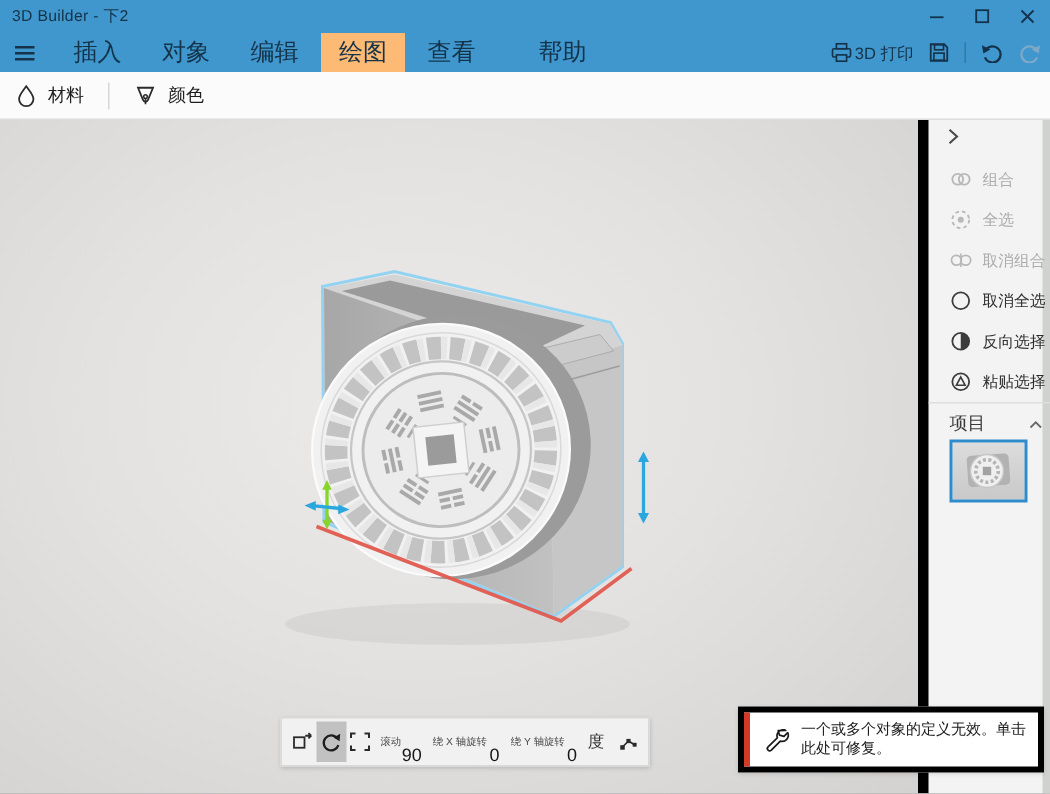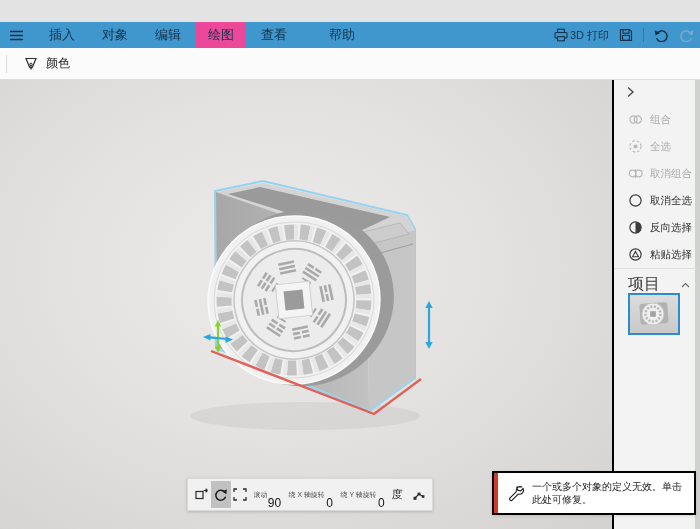--- a/index.html
+++ b/index.html
@@ -12,69 +12,89 @@
   
   .titlebar{position:absolute;left:0;top:0;width:700px;height:22px;background:#3f97cd;display:flex;align-items:center;}
   .titlebar .title{font-size:10.5px;color:#14334a;padding-left:8px;letter-spacing:.2px;}
   .win-controls{position:absolute;right:0;top:0;height:22px;display:flex;}
   .win-btn{width:30px;height:22px;display:flex;align-items:center;justify-content:center;}
   .win-btn svg{display:block;}
   
   .menubar{position:absolute;left:0;top:22px;width:700px;height:26px;background:#3f97cd;display:flex;align-items:stretch;}
   .hamburger{width:34px;display:flex;align-items:center;justify-content:center;}
   .menubar nav{display:flex;align-items:stretch;}
-  .menu-item{display:flex;align-items:center;padding:0 12px;font-size:13px;color:#14334a;margin-left:3px;cursor:default;}
-  .menu-item.active{background:#ec4899;}
+  .menu-item{display:flex;align-items:center;padding:0 12px;font-size:16px;color:#14334a;margin-left:3px;cursor:default;}
+  .menu-item.active{background:#fdba74;}
   .menu-item.gap{margin-left:18px;}
   .menu-actions{position:absolute;right:6px;top:22px;height:26px;display:flex;align-items:center;gap:10px;}
   .ma-btn{display:flex;align-items:center;gap:1px;color:#14334a;font-size:11px;}
   .ma-sep{width:1px;height:14px;background:#2e7aa8;}
   
   .ribbon{position:absolute;left:0;top:48px;width:700px;height:32px;background:#fbfbfb;border-bottom:1px solid #ddd;display:flex;align-items:center;font-size:12px;color:#1f1f1f;}
   .rb-item{display:flex;align-items:center;gap:7px;padding:0 10px;height:100%;}
   .rb-sep{width:1px;height:18px;background:#d8d8d8;margin:0 6px;}
   
   .workspace{position:absolute;left:0;top:80px;width:700px;height:449px;}
   .viewport{position:absolute;left:0;top:0;width:612px;height:449px;
     background:radial-gradient(ellipse at 45% 42%, #ecebea 0%, #e3e2e1 45%, #d3d2d1 100%);}
   .viewport svg{display:block;}
   
-  .panel{position:absolute;right:0;top:0;width:88px;height:449px;background:#f3f3f3;border-left:2px solid #000000;}
+  .panel{position:absolute;right:0;top:0;width:88px;height:449px;background:#f3f3f3;border-left:7px solid #000000;}
   .panel-scroll{position:absolute;right:0;top:0;width:5px;height:449px;background:#cfd2cf;}
   .panel-collapse{position:absolute;left:12px;top:4px;}
   .side-actions{position:absolute;left:0;top:26px;width:100%;}
   .side-item{display:flex;align-items:center;gap:7px;height:27px;padding-left:14px;font-size:10.5px;color:#2e2e2e;cursor:default;}
   .side-item svg{flex:0 0 auto;}
   .side-item .stroke{stroke:#3c3c3c;}
   .side-item .fillc{fill:#3c3c3c;}
   .side-item.disabled{color:#acacac;}
   .side-item.disabled .stroke{stroke:#b8b8b8;}
   .side-item.disabled .fillc{fill:#b8b8b8;}
   .panel-sep{position:absolute;left:0;top:188px;width:83px;height:1px;background:#dedede;}
-  .project-head{position:absolute;left:14px;top:194px;width:62px;display:flex;align-items:center;justify-content:space-between;font-size:16px;color:#3a3a3a;}
+  .project-head{position:absolute;left:14px;top:194px;width:62px;display:flex;align-items:center;justify-content:space-between;font-size:12px;color:#3a3a3a;}
   .thumb{position:absolute;left:14px;top:213px;width:52px;height:42px;border:2px solid #2f8ccc;background:linear-gradient(180deg,#dcdcdc,#c9c9c9);display:flex;align-items:center;justify-content:center;}
   
   .ttoolbar{position:absolute;left:187px;top:398px;width:246px;height:33px;background:#f1f1f1;border:1px solid #d9d9d9;box-shadow:0 1px 3px rgba(0,0,0,.18);display:flex;align-items:center;padding:0 4px;}
   .tb-btn{width:28px;height:27px;display:flex;align-items:center;justify-content:center;}
   .tb-btn.selected{background:#c1c1c1;}
   .tb-field{display:flex;flex-direction:row;align-items:center;justify-content:center;line-height:1;margin:0 3px;}
   .tb-field .lb{font-size:7.5px;color:#4a4a4a;white-space:nowrap;transform:scale(.92);}
   .tb-field .val{font-size:12px;color:#161616;margin-top:16px;}
   .tb-unit{font-size:11px;color:#333;margin:0 6px 0 4px;}
   
-  .toast{position:absolute;left:492px;top:391px;width:204px;height:44px;background:#fff;border:2px solid #000000;box-shadow:0 1px 3px rgba(0,0,0,.12);display:flex;align-items:center;cursor:pointer;}
+  .toast{position:absolute;left:492px;top:391px;width:204px;height:44px;background:#fff;border:4px solid #000000;box-shadow:0 1px 3px rgba(0,0,0,.12);display:flex;align-items:center;cursor:pointer;}
   .toast .bar{width:4px;height:100%;background:#d13a28;flex:0 0 auto;}
   .toast .t-icon{margin:0 7px 0 9px;flex:0 0 auto;}
   .toast .msg{font-size:10px;color:#1a1a1a;line-height:1.35;padding-right:6px;}
 </style>
 </head>
 <body>
 
 <div class="window">
 
+  <div class="titlebar">
+    <span class="title">3D Builder - 下2</span>
+    <div class="win-controls">
+      <div class="win-btn">
+        <svg width="10" height="10">
+            <line x1="0" y1="5.5" x2="9" y2="5.5" stroke="#14334a" stroke-width="1.2"></line>
+          </svg>
+      </div>
+      <div class="win-btn">
+        <svg width="10" height="10">
+            <rect x="0.8" y="0.8" width="8" height="8" fill="none" stroke="#14334a" stroke-width="1.2"></rect>
+          </svg>
+      </div>
+      <div class="win-btn">
+        <svg width="10" height="10">
+            <path d="M1 1 L9 9 M9 1 L1 9" stroke="#14334a" stroke-width="1.2"></path>
+          </svg>
+      </div>
+    </div>
+  </div>
 
   <div class="menubar">
     <div class="hamburger">
       <svg width="14" height="11">
         <path d="M0 1.5h13M0 5.5h13M0 9.5h13" stroke="#14334a" stroke-width="1.6"></path>
       </svg>
     </div>
     <nav>
       <div class="menu-item">插入</div>
       <div class="menu-item">对象</div>
@@ -109,20 +129,26 @@
     </div>
     <div class="ma-btn">
       <svg width="15" height="14">
         <path d="M11.8 5.2 A5.4 5.4 0 1 0 12.4 10.2" fill="none" stroke="#7fa9c8" stroke-width="1.5"></path>
         <polygon points="14.4,2.2 13.4,7.6 8.8,5.0" fill="#7fa9c8"></polygon>
       </svg>
     </div>
   </div>
 
   <div class="ribbon">
+    <div class="rb-item">
+      <svg width="15" height="16">
+        <path d="M7.5 1.5 C10 5 12.3 7.4 12.3 10 a4.8 4.8 0 1 1 -9.6 0 C2.7 7.4 5 5 7.5 1.5 z" fill="none" stroke="#2b2b2b" stroke-width="1.2"></path>
+      </svg>
+      <span>材料</span>
+    </div>
     <div class="rb-sep"></div>
     <div class="rb-item">
       <svg width="16" height="15">
         <path d="M3 2.5 h10 l-3.4 8.2 a1.7 1.7 0 0 1 -3.2 0 z" fill="none" stroke="#2b2b2b" stroke-width="1.2"></path>
         <circle cx="8" cy="8.4" r="1.2" fill="none" stroke="#2b2b2b" stroke-width="1"></circle>
         <path d="M8 9.6 L8 13.5" stroke="#2b2b2b" stroke-width="1.1"></path>
       </svg>
       <span>颜色</span>
     </div>
   </div>

